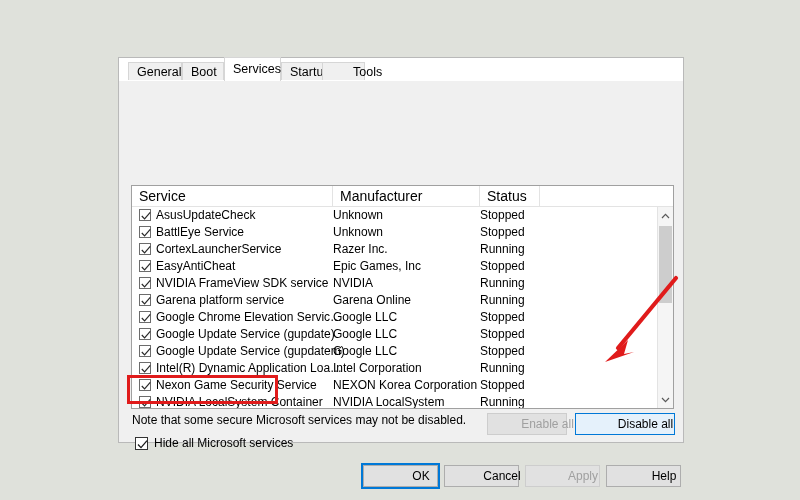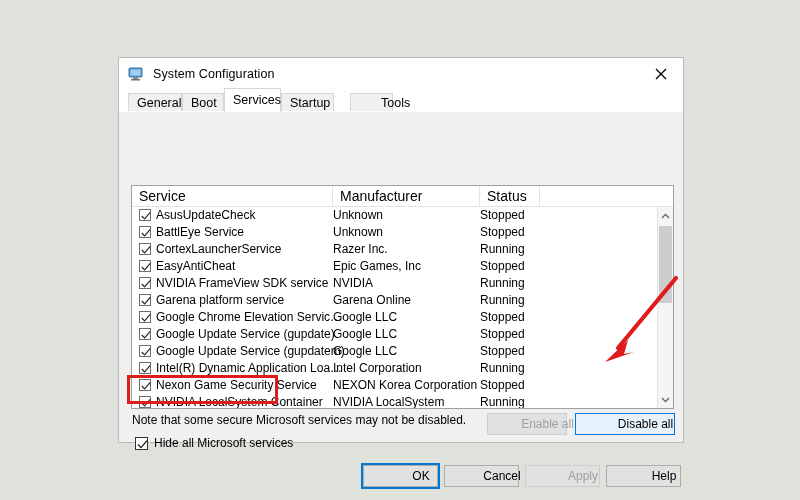--- a/index.html
+++ b/index.html
@@ -275,44 +275,27 @@
     width: 95px;
     height: 95px;
     pointer-events: none;
   }
 </style>
 </head>
 <body>
 
 <div id="window">
 
-  <div id="titlebar">
-    <span id="app-icon">
-      <svg width="16" height="16" viewBox="0 0 16 16">
-        <rect x="1" y="2" width="13" height="9" rx="1" fill="#5b9bd5" stroke="#3c6e9e" stroke-width="1"></rect>
-        <rect x="2.5" y="3.5" width="10" height="6" fill="#9fd0f0"></rect>
-        <rect x="5" y="11" width="5" height="2" fill="#8a8a8a"></rect>
-        <rect x="3" y="13" width="9" height="1.6" rx="0.6" fill="#6e6e6e"></rect>
-      </svg>
-    </span>
-    <span id="title-text">System Configuration</span>
-    <div id="close-btn">
-      <svg width="12" height="12" viewBox="0 0 12 12">
-        <line x1="1" y1="1" x2="11" y2="11" stroke="#000" stroke-width="1.2"></line>
-        <line x1="11" y1="1" x2="1" y2="11" stroke="#000" stroke-width="1.2"></line>
-      </svg>
-    </div>
-  </div>
 
   <div id="tabstrip">
     <div class="tab" style="left:9px;  width:54px;">General</div>
     <div class="tab" style="left:63px; width:42px;">Boot</div>
     <div class="tab active" style="left:105px; width:57px;">Services</div>
     <div class="tab" style="left:162px; width:53px;">Startup</div>
-    <div class="tab" style="left:231px; width:43px;padding-left:30px;">Tools</div>
+    <div class="tab" style="left:203px; width:43px;padding-left:30px;">Tools</div>
   </div>
 
   <div id="panel">
 
     <div id="list-frame">
 
       <div id="list-header">
         <div class="hcell" style="left:0px;   width:201px;">Service</div>
         <div class="hcell" style="left:201px; width:147px;">Manufacturer</div>
         <div class="hcell" style="left:348px; width:60px;">Status</div>

